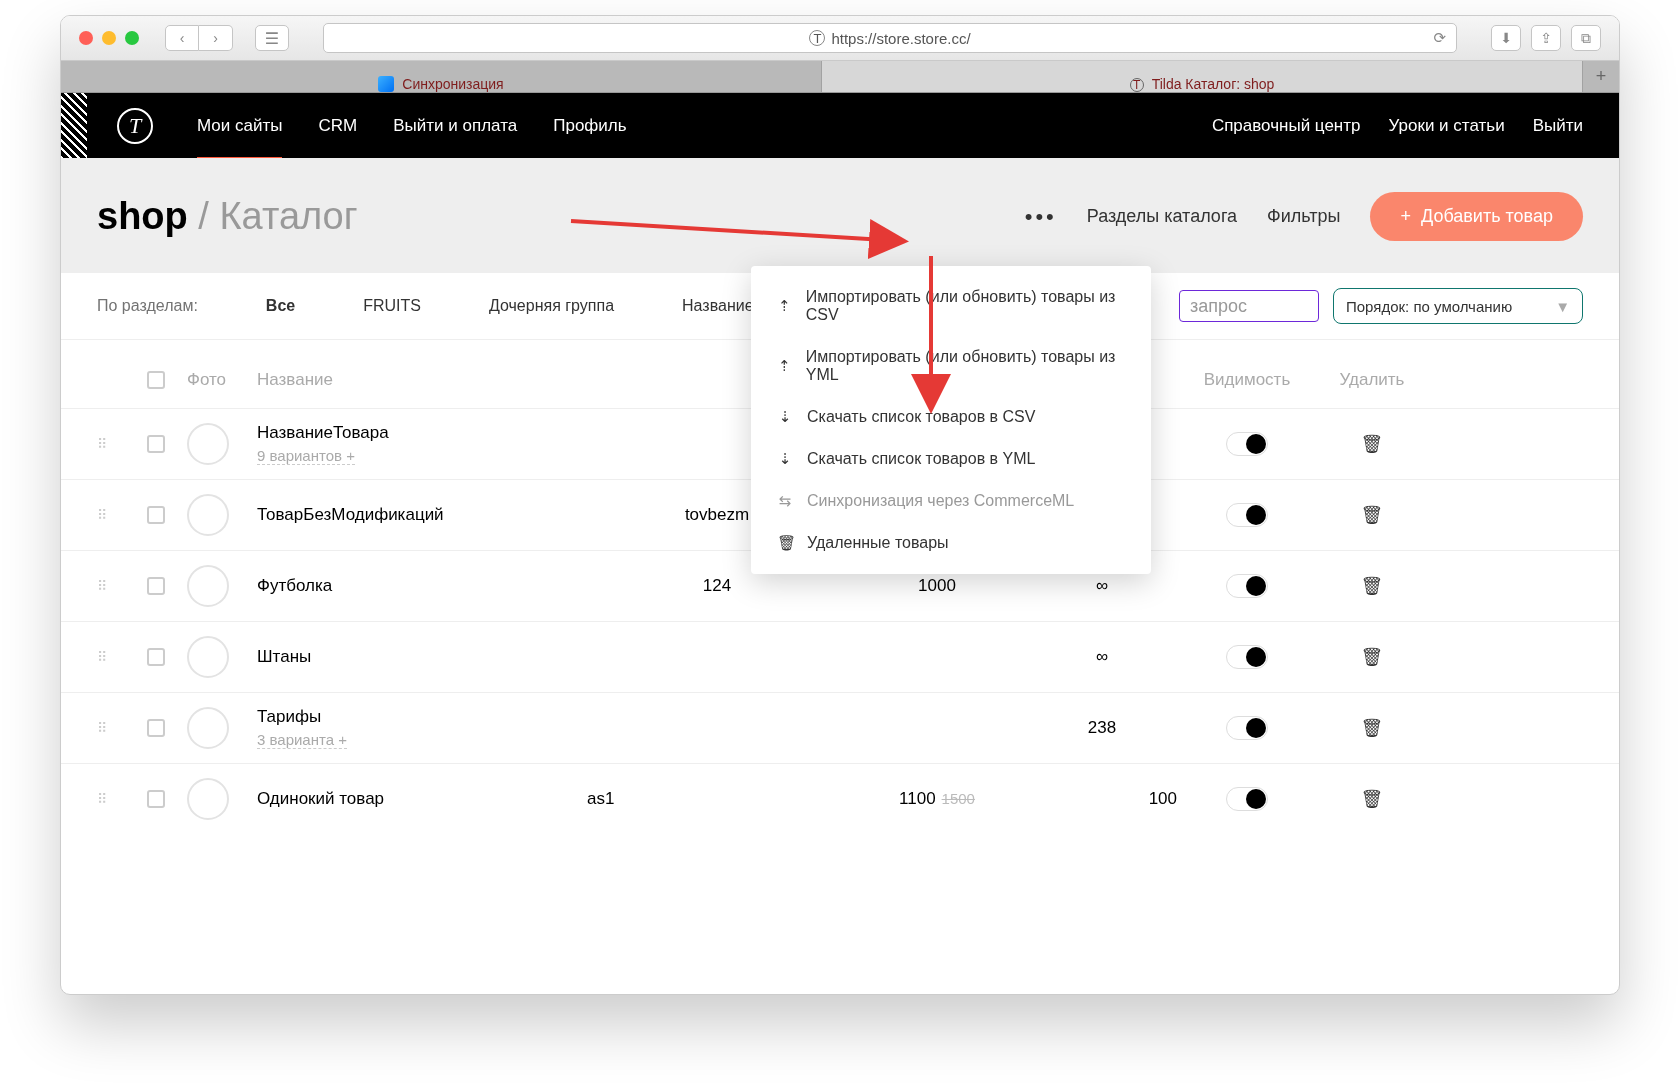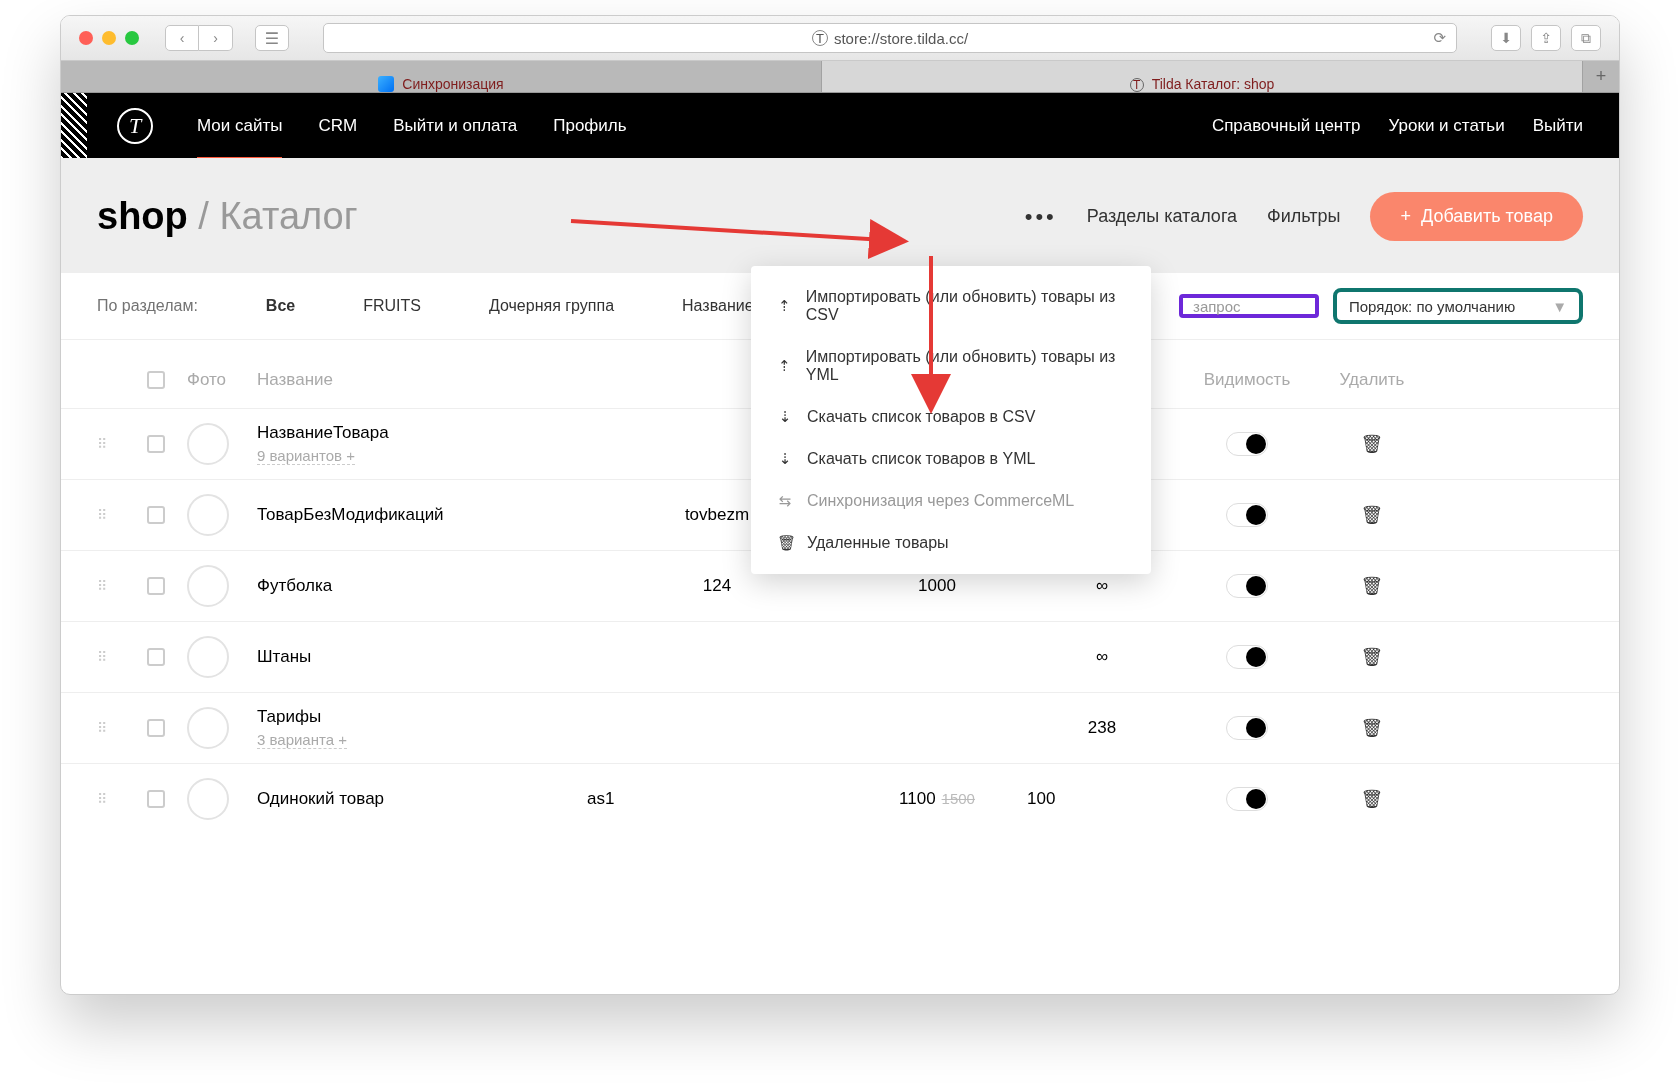--- a/index.html
+++ b/index.html
@@ -34,22 +34,22 @@
 .crumb { font-size:38px; font-weight:600; }
 .crumb .dim { color:#999; font-weight:400; }
 .subright { margin-left:auto; display:flex; align-items:center; gap:30px; font-size:18px; color:#333; }
 .subright .lnk { cursor:pointer; }
 .add-btn { background:#fa866c; color:#fff; padding:14px 30px; border-radius:32px; font-size:18px; display:flex; align-items:center; gap:10px; font-weight:500; }
 .dots-btn { font-size:22px; letter-spacing:3px; color:#333; cursor:pointer; }
 .filters { background:#fff; padding:24px 36px; border-bottom:1px solid #eee; display:flex; align-items:center; gap:24px; font-size:16px; color:#333; position:relative; }
 .filters .lbl { color:#737373; }
 .filters .chip { cursor:pointer;padding-left:44px; }
 .filters .chip.active { font-weight:700; }
-.search { position:absolute; right:300px; width:140px; height:24px; border:4px solid #6d28d9; border-radius:4px; padding:0 10px; font-size:15px; color:#999; display:flex;align-items:center; }
-.sort { position:absolute; right:36px; width:250px; height:36px; border:4px solid #0f766e; border-radius:8px; padding:0 12px; display:flex; align-items:center; justify-content:space-between; font-size:15px; }
+.search { position:absolute; right:300px; width:140px; height:32px; border:1px solid #6d28d9; border-radius:4px; padding:0 10px; font-size:18px; color:#999; display:flex;align-items:center; }
+.sort { position:absolute; right:36px; width:250px; height:36px; border:1px solid #0f766e; border-radius:8px; padding:0 12px; display:flex; align-items:center; justify-content:space-between; font-size:15px; }
 .table { flex:1; overflow:auto; }
 .thead, .trow { display:grid; grid-template-columns: 50px 40px 70px 330px 260px 180px 150px 140px 110px; align-items:center; padding:14px 36px; font-size:17px; }
 .thead { color:#aaa; padding-top:30px; padding-bottom:18px; }
 .trow { border-top:1px solid #eee; }
 .drag { color:#ccc; font-size:14px; letter-spacing:-3px; }
 .chk { width:18px; height:18px; border:2px solid #ccc; border-radius:3px; }
 .thumb { width:42px; height:42px; border:2px solid #e3e3e3; border-radius:50%; }
 .pname { display:flex; flex-direction:column; gap:4px; }
 .variants { color:#aaa; font-size:15px; border-bottom:1px dashed #ccc; display:inline-block; width:fit-content; }
 .price .old { color:#bbb; text-decoration:line-through; margin-left:6px; font-size:15px; }
@@ -73,21 +73,21 @@
       <div class="dot y"></div>
       <div class="dot g"></div>
     </div>
     <div class="nav-group">
       <div class="nav-btn">‹</div>
       <div class="nav-btn">›</div>
     </div>
     <div class="sidebar-btn">☰</div>
     <div class="addr-bar">
       <span style="margin-right:6px;font-size:13px;border:1px solid #888;border-radius:50%;width:16px;height:16px;display:inline-flex;align-items:center;justify-content:center;">T</span>
-      <span>store://store.tilda.cc/</span>
+      <span>https://store.store.cc/</span>
       <span class="reload">⟳</span>
     </div>
     <div class="right-tools">
       <div class="tool">⬇</div>
       <div class="tool">⇪</div>
       <div class="tool">⧉</div>
     </div>
   </div>
   <div class="tabs">
     <div class="tab">
@@ -265,21 +265,21 @@
               <div class="chk"></div>
             </span>
     <span>
               <div class="thumb"></div>
             </span>
     <span class="pname">
               <span>Одинокий товар</span>
             </span>
     <span style="text-align:left;">as1</span>
     <span class="price" style="text-align:center;">1100<span class="old">1500</span></span>
-    <span style="text-align:left;">100</span>
+    <span style="text-align:right;">100</span>
     <span style="display:flex;justify-content:center;">
               <div class="tgl2"></div>
             </span>
     <span class="del" style="text-align:center;">🗑</span>
           </div>
         </div>
     </div>
   </div>
 
   <div class="dropdown" id="dd">

